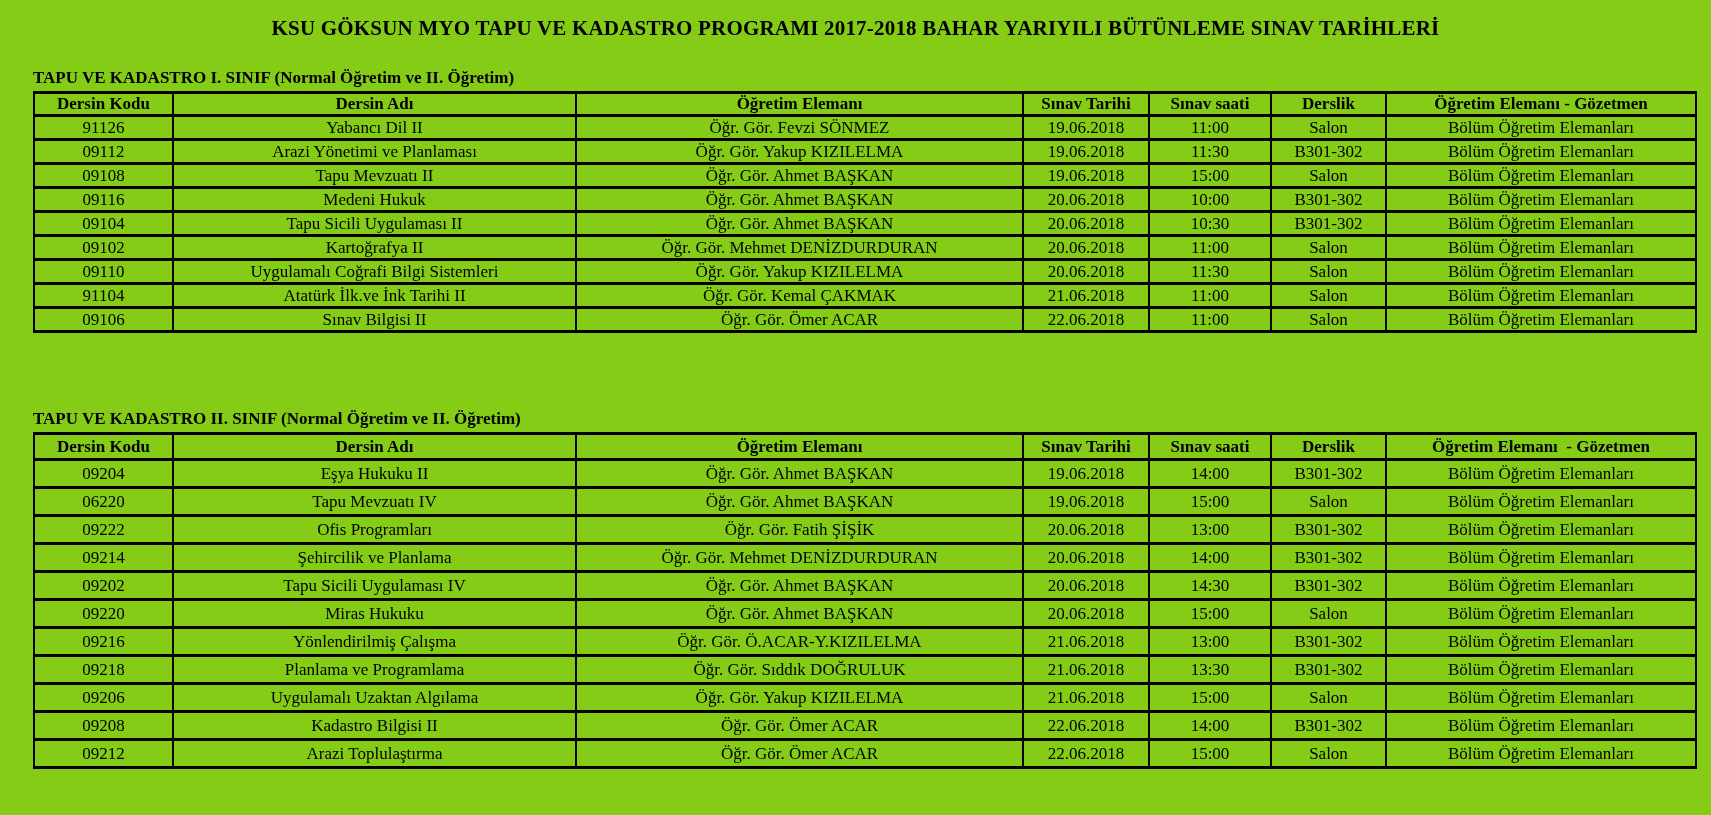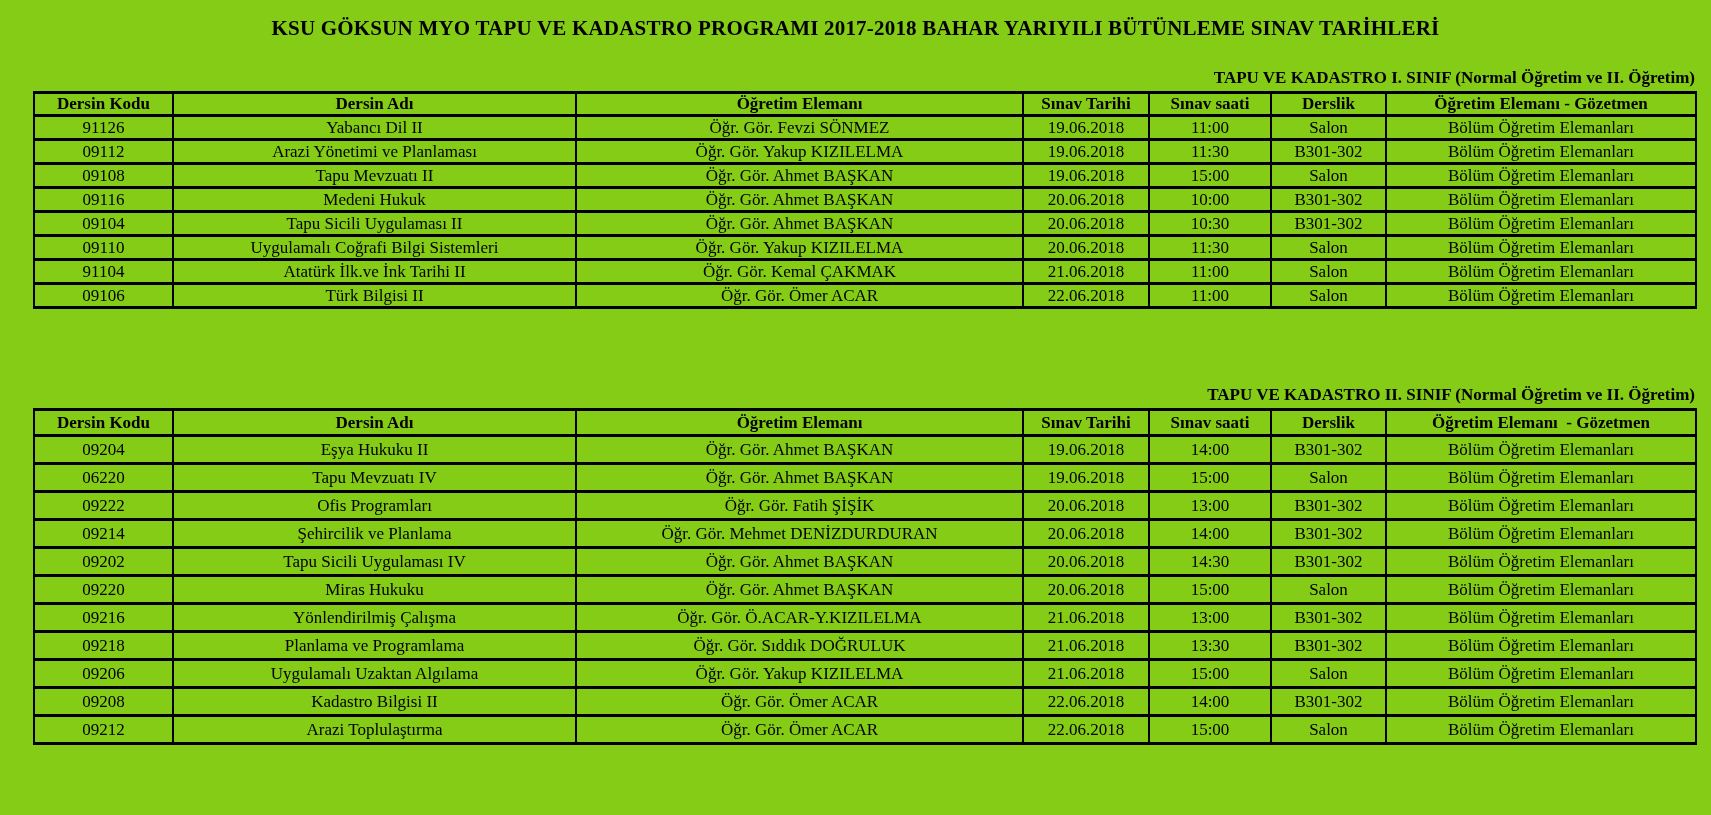--- a/index.html
+++ b/index.html
@@ -25,21 +25,21 @@
     letter-spacing: 0.2px;
   }
   .table-block {
     width: 1662px;
     margin-left: 33px;
   }
   .table-block.first { margin-top: 27px; }
   .table-block.second { margin-top: 76px; }
   .table-caption {
     margin: 0 0 3px 0;
-    text-align: right;
+    text-align: left;
     font-size: 17px;
     font-weight: bold;
   }
   table.exam-table {
     border-collapse: collapse;
     table-layout: fixed;
     width: 1662px;
   }
   table.exam-table th,
   table.exam-table td {
@@ -138,40 +138,49 @@
           <tr>
             <td>09104</td>
             <td class="align-left">Tapu Sicili Uygulaması II</td>
             <td class="align-left">Öğr. Gör. Ahmet BAŞKAN</td>
             <td>20.06.2018</td>
             <td>10:30</td>
             <td>B301-302</td>
             <td>Bölüm Öğretim Elemanları</td>
           </tr>
           <tr>
+            <td>09102</td>
+            <td class="align-left">Kartoğrafya II</td>
+            <td class="align-left">Öğr. Gör. Mehmet DENİZDURDURAN</td>
+            <td>20.06.2018</td>
+            <td>11:00</td>
+            <td>Salon</td>
+            <td>Bölüm Öğretim Elemanları</td>
+          </tr>
+          <tr>
             <td>09110</td>
             <td class="align-left">Uygulamalı Coğrafi Bilgi Sistemleri</td>
             <td class="align-left">Öğr. Gör. Yakup KIZILELMA</td>
             <td>20.06.2018</td>
             <td>11:30</td>
             <td>Salon</td>
             <td>Bölüm Öğretim Elemanları</td>
           </tr>
           <tr>
             <td>91104</td>
             <td class="align-left">Atatürk İlk.ve İnk Tarihi II</td>
             <td class="align-left">Öğr. Gör. Kemal ÇAKMAK</td>
             <td>21.06.2018</td>
             <td>11:00</td>
             <td>Salon</td>
             <td>Bölüm Öğretim Elemanları</td>
           </tr>
           <tr>
             <td>09106</td>
-            <td class="align-left">Türk Bilgisi II</td>
+            <td class="align-left">Sınav Bilgisi II</td>
             <td class="align-left">Öğr. Gör. Ömer ACAR</td>
             <td>22.06.2018</td>
             <td>11:00</td>
             <td>Salon</td>
             <td>Bölüm Öğretim Elemanları</td>
           </tr>
         </tbody>
       </table>
   </section>
 

